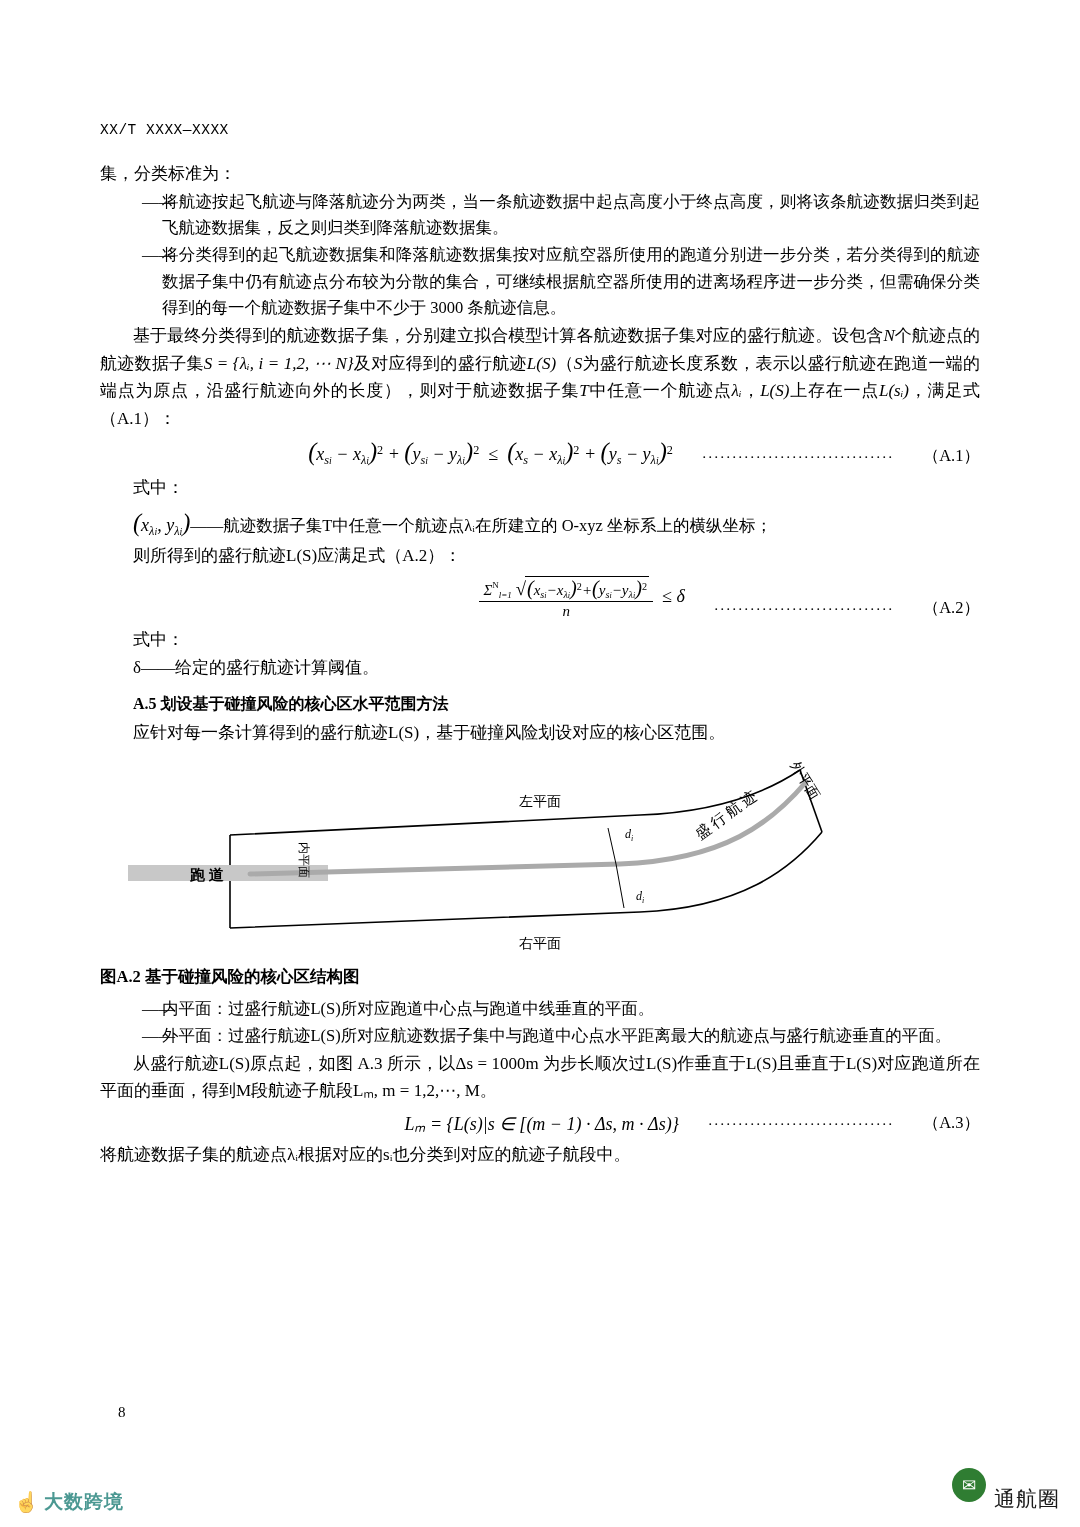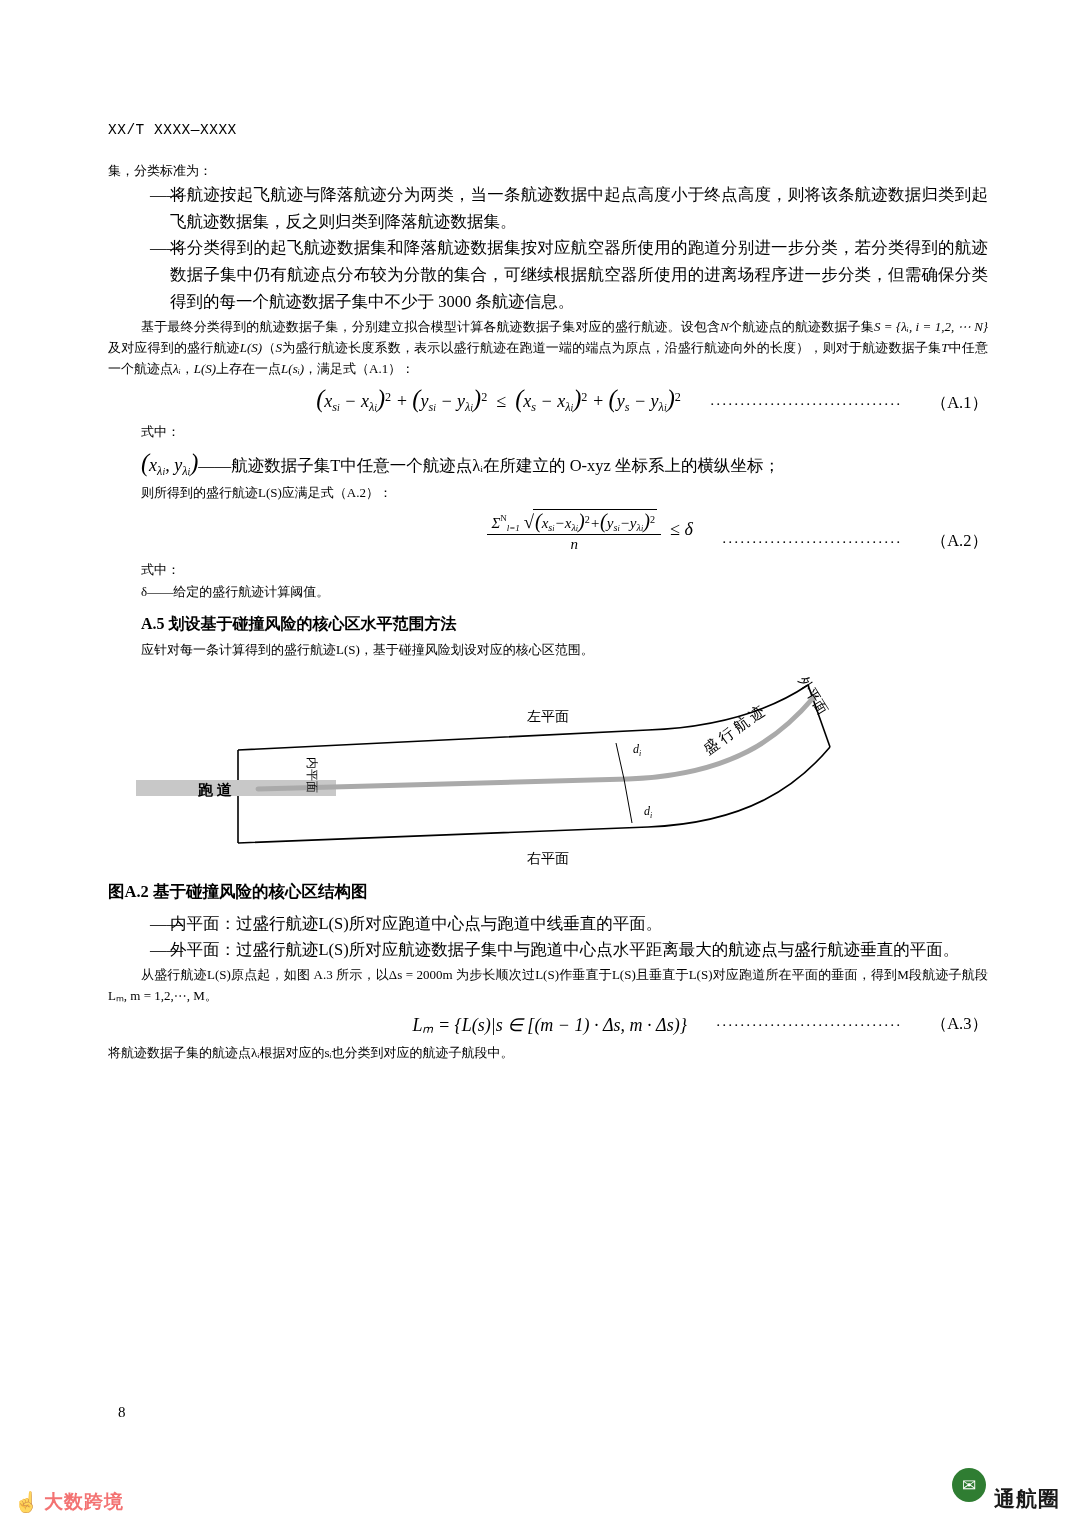--- a/index.html
+++ b/index.html
@@ -17,32 +17,32 @@
   }
   .page {
     position: absolute;
     left: 0; top: 0;
     width: 1080px;
     height: 1527px;
     background: #fff;
   }
   .content {
     position: absolute;
-    left: 108px;
+    left: 100px;
     top: 122px;
     width: 880px;
   }
   .header-code {
     font-family: "Liberation Mono", monospace;
     font-size: 14.5px;
     letter-spacing: 0.5px;
     margin-bottom: 22px;
   }
   .para {
-    font-size: 13px;
+    font-size: 17px;
     line-height: 1.62;
     text-align: justify;
     margin: 0 0 1px 0;
   }
   .indent {
     text-indent: 33px;
   }
   .dash-item {
     display: flex;
     font-size: 16.5px;
@@ -144,21 +144,21 @@
     gap: 5px;
     opacity: 0.75;
   }
   .wm-left .wm-icon {
     font-size: 20px;
     color: #555;
   }
   .wm-left .wm-text {
     font-size: 19px;
     font-weight: bold;
-    color: #ef4444;
+    color: #0f766e;
     font-family: "Liberation Sans", sans-serif;
     letter-spacing: 1px;
   }
   .wm-right {
     position: absolute;
     right: 20px;
     bottom: 14px;
     display: flex;
     align-items: center;
     gap: 8px;
@@ -169,21 +169,21 @@
     background: #2f7d32;
     color: #fff;
     display: flex;
     align-items: center;
     justify-content: center;
     font-size: 17px;
     font-family: "Liberation Sans", sans-serif;
   }
   .wm-right .wm-name {
     font-size: 21px;
-    font-weight: bold;
+    font-weight: normal;
     color: #1a1a1a;
     font-family: "Liberation Sans", sans-serif;
     letter-spacing: 1px;
     margin-top: 28px;
   }
 </style>
 </head>
 <body>
 
 <div class="page">
@@ -287,21 +287,21 @@
     <div class="dash-item" style="margin-top:8px">
       <span class="dash">——</span>
       <span class="dash-text">内平面：过盛行航迹L(S)所对应跑道中心点与跑道中线垂直的平面。</span>
     </div>
 
     <div class="dash-item">
       <span class="dash">——</span>
       <span class="dash-text">外平面：过盛行航迹L(S)所对应航迹数据子集中与跑道中心点水平距离最大的航迹点与盛行航迹垂直的平面。</span>
     </div>
 
-    <div class="para indent">从盛行航迹L(S)原点起，如图 A.3 所示，以Δs = 2000m 为步长顺次过L(S)作垂直于L(S)且垂直于L(S)对应跑道所在平面的垂面，得到M段航迹子航段Lₘ, m = 1,2,⋯, M。</div>
+    <div class="para indent">从盛行航迹L(S)原点起，如图 A.3 所示，以Δs = 1000m 为步长顺次过L(S)作垂直于L(S)且垂直于L(S)对应跑道所在平面的垂面，得到M段航迹子航段Lₘ, m = 1,2,⋯, M。</div>
 
     <div class="eq-row">
       <span class="eq-body">Lₘ = {L(s)|s ∈ [(m − 1) · Δs, m · Δs)}</span>
       <span class="eq-dots">·······························</span>
       <span class="eq-num">（A.3）</span>
     </div>
 
     <div class="para">将航迹数据子集的航迹点λᵢ根据对应的sᵢ也分类到对应的航迹子航段中。</div>
 
   </div>

